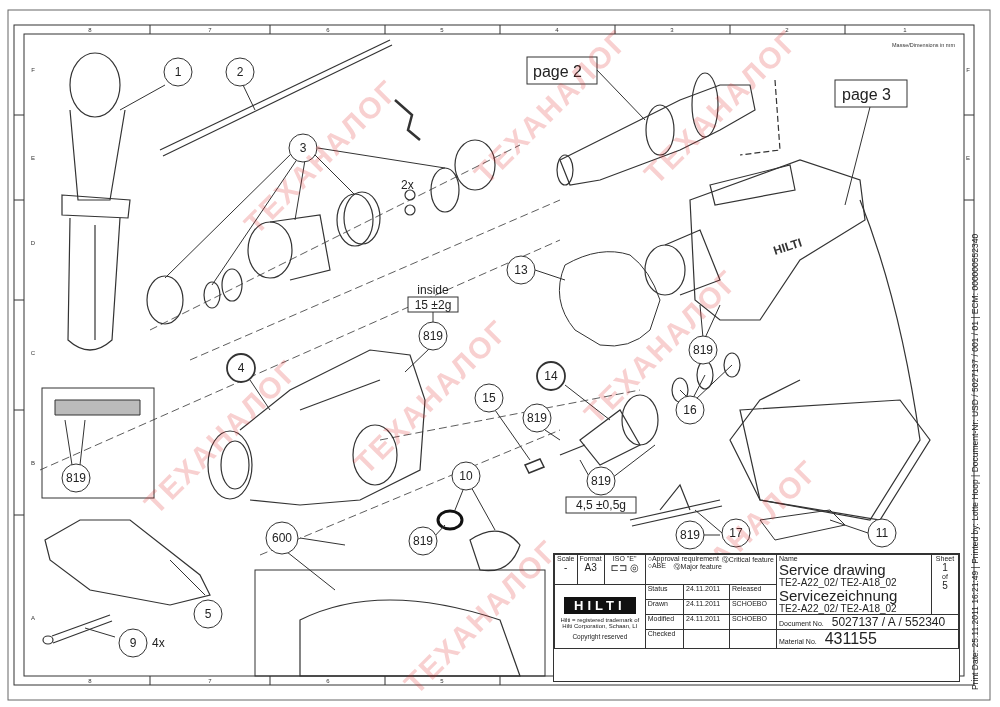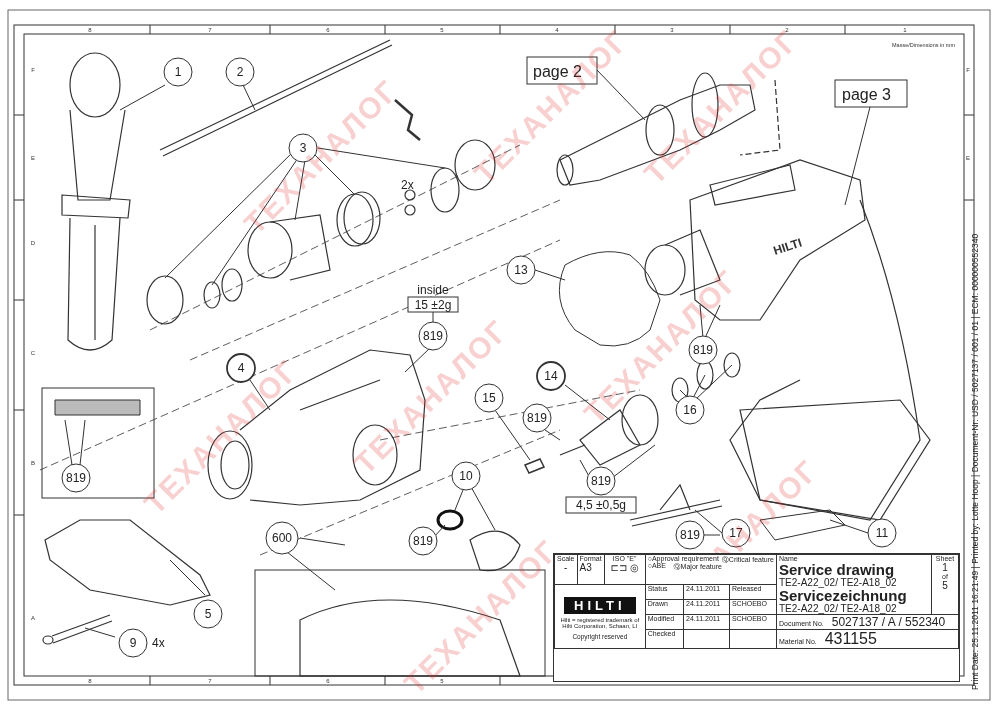--- a/index.html
+++ b/index.html
@@ -5,21 +5,21 @@
   html, body { margin:0; padding:0; background:#ffffff; }
   body { width:1000px; height:707px; position:relative; overflow:hidden;
          font-family:"Liberation Sans", sans-serif; color:#222; }
   .sheet { position:absolute; left:0; top:0; width:1000px; height:707px; }
   svg text { font-family:"Liberation Sans", sans-serif; }
   .tb { position:absolute; left:553px; top:553px; width:405px; height:127px;
         background:#fff; border:1px solid #333; font-size:7px; color:#222; }
   .tb table { border-collapse:collapse; width:100%; }
   .tb td { border:1px solid #333; padding:0 2px; vertical-align:top; }
   .tb .bom { height:22px; line-height:22px; font-size:8.5px; padding-left:4px; border-bottom:1px solid #333; }
-  .big { font-size:15px; line-height:15px;font-weight:bold; }
+  .big { font-size:15px; line-height:15px; }
   .mid { font-size:10px; }
   .side { position:absolute; left:970px; top:690px; transform-origin:0 0; transform:rotate(-90deg);
           font-size:8.5px; white-space:nowrap; color:#222; }
   .wm { position:absolute; color:rgba(225,40,40,0.22); font-weight:bold; font-size:30px;
         transform:rotate(-45deg); white-space:nowrap; letter-spacing:2px; pointer-events:none; }
   .hilti-logo { display:inline-block; background:#111; color:#fff; font-weight:bold; font-size:13px;
                 letter-spacing:4px; padding:1px 10px; margin:4px 0 3px 0; }
 </style>
 </head>
 <body>
@@ -301,21 +301,21 @@
 <div class="tb">
   <table>
     <tbody>
         <tr style="height:30px;">
       <td style="width:16px;">
         <div>Scale</div>
         <div class="mid" style="text-align:center;">-</div>
       </td>
       <td style="width:20px;">
         <div>Format</div>
-        <div class="mid" style="text-align:left;">A3</div>
+        <div class="mid" style="text-align:center;">A3</div>
       </td>
       <td style="width:36px;">
         <div style="text-align:center;">ISO "E"</div>
         <div style="text-align:center;font-size:10px;">⊏⊐ ◎</div>
       </td>
       <td colspan="3" style="width:130px;">
         <div><span>○</span><span>Approval requirement</span>
           <span style="float:right;"><span>Ⓠ</span><span>Critical feature</span></span></div>
         <div><span>○</span><span>ABE</span>
           <span style="float:right;"><span>Ⓠ</span><span>Major feature</span></span></div>

